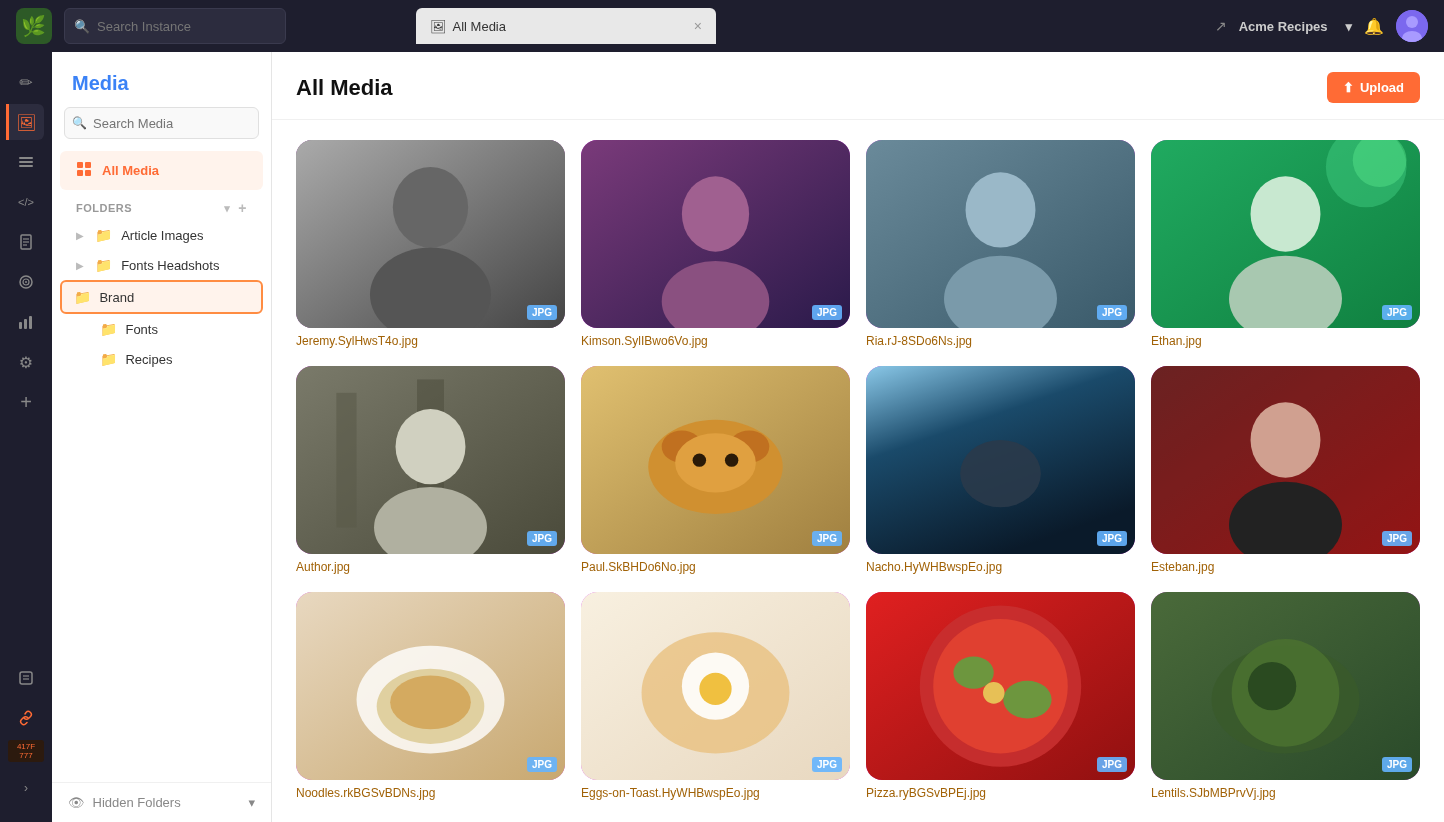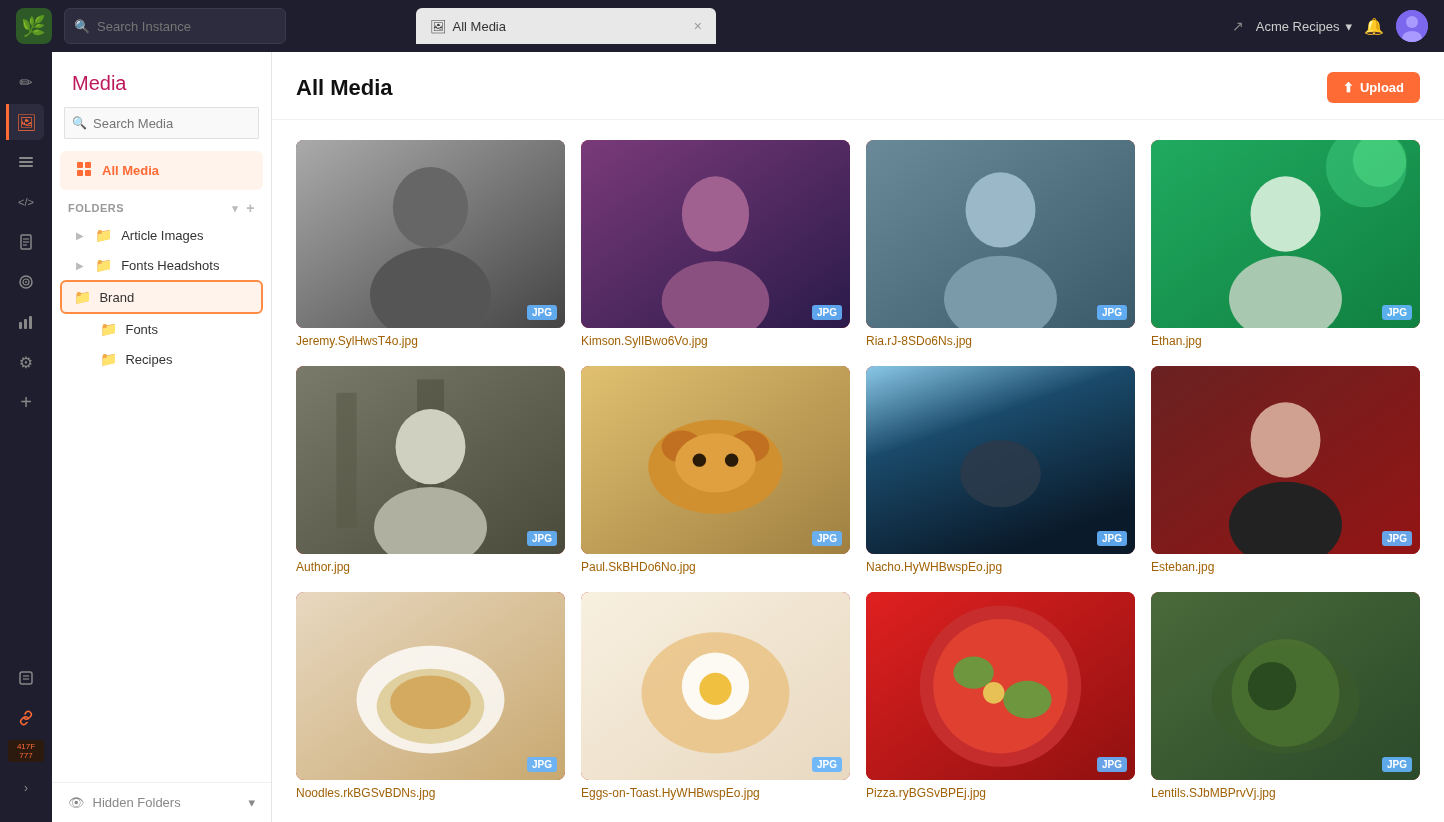--- a/index.html
+++ b/index.html
@@ -80,21 +80,22 @@
       margin-left: auto;
       display: flex;
       align-items: center;
       gap: 12px;
     }
     .instance-name {
       color: #ccc;
       font-size: 13px;
       display: flex;
       align-items: flex-end;
-      gap: 6px;
+      gap: 18px;
+      font-weight: bold;
     }
     .bell-icon { color: #888; font-size: 16px; }
     .avatar {
       width: 32px; height: 32px;
       border-radius: 50%;
       background: #7b68ee;
       display: flex; align-items: center; justify-content: center;
       color: white; font-size: 14px; overflow: hidden;
     }
 
@@ -136,33 +137,33 @@
     .sidebar {
       width: 220px;
       background: #fff;
       border-right: 1px solid #e5e5e5;
       display: flex;
       flex-direction: column;
       flex-shrink: 0;
     }
     .sidebar-title {
       font-size: 20px;
-      font-weight: 400;
+      font-weight: 700;
       padding: 20px 20px 12px;
-      color: #be185d;
+      color: #3b82f6;
     }
     .sidebar-search {
       margin: 0 12px 12px;
       position: relative;
     }
     .sidebar-search-input {
       width: 100%;
       height: 32px;
       border: 1px solid #e0e0e0;
-      border-radius: 1px;
+      border-radius: 6px;
       padding: 0 10px 0 28px;
       font-size: 13px;
       color: #999;
       outline: none;
       background: #f9f9f9;
     }
     .sidebar-search .si {
       position: absolute;
       left: 8px;
       top: 50%;
@@ -184,21 +185,21 @@
     .sidebar-nav-item.active {
       background: #fff3ec;
       color: #ff6b35;
       font-weight: 600;
     }
 
     .folders-header {
       display: flex;
       align-items: center;
       justify-content: space-between;
-      padding: 8px 16px 4px;
+      padding: 8px 24px 4px;
       font-size: 11px;
       font-weight: 700;
       color: #999;
       letter-spacing: 0.5px;
     }
     .folders-header-right { display: flex; align-items: center; gap: 8px; color: #bbb; }
 
     .folder-item {
       display: flex;
       align-items: center;
@@ -276,23 +277,23 @@
     .media-item {
       display: flex;
       flex-direction: column;
       gap: 6px;
       cursor: pointer;
     }
     .media-thumb {
       position: relative;
       width: 100%;
       padding-top: 70%;
-      border-radius: 8px;
+      border-radius: 16px;
       overflow: hidden;
-      background: #b91c1c;
+      background: #d946ef;
     }
     .media-thumb-img {
       position: absolute;
       top: 0; left: 0;
       width: 100%; height: 100%;
       object-fit: cover;
     }
     .media-badge {
       position: absolute;
       bottom: 8px;

